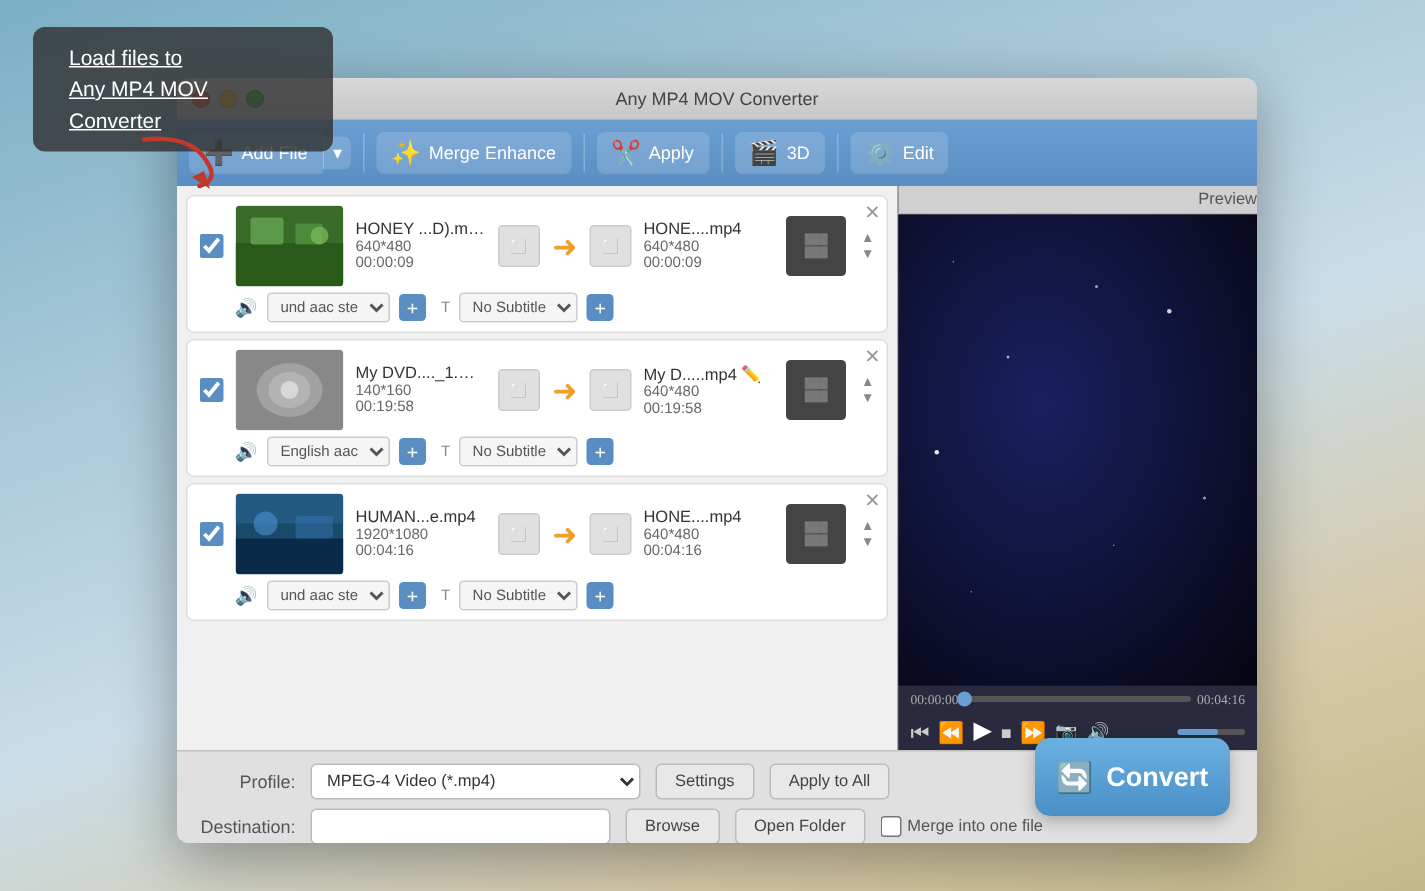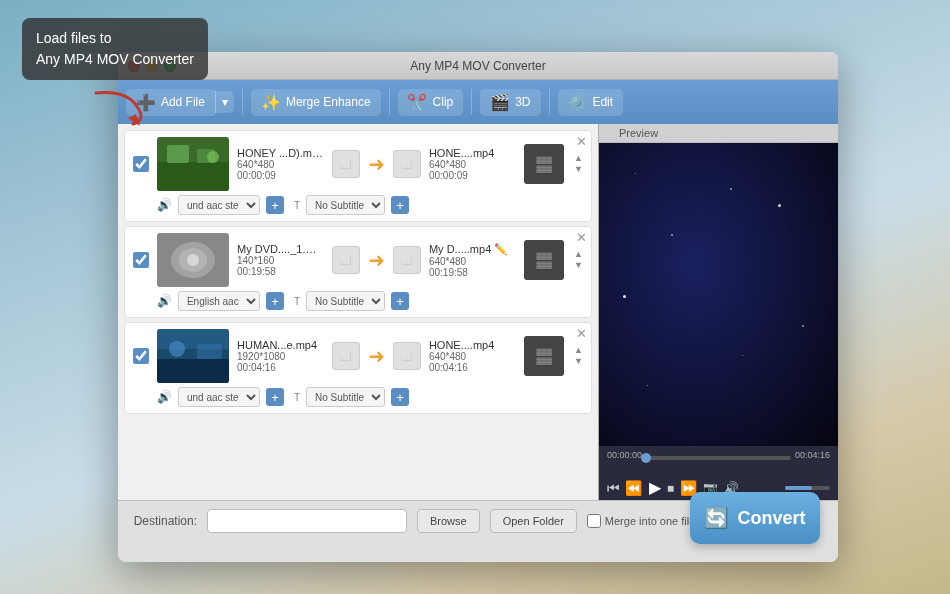--- a/index.html
+++ b/index.html
@@ -13,25 +13,26 @@
     }
 
     
     .tooltip-box {
       position: absolute;
       top: 18px;
       left: 22px;
       background: rgba(50,50,50,0.82);
       color: #fff;
       border-radius: 8px;
-      padding: 10px 14px;
+      padding: 10px 24px;
       font-size: 14px;
       line-height: 1.5;
       z-index: 10;
       max-width: 200px;
+      text-decoration: underline;
     }
     .arrow-img {
       position: absolute;
       top: 88px;
       left: 88px;
       z-index: 10;
       width: 60px;
       height: 40px;
     }
 
@@ -311,41 +312,43 @@
       width: 240px;
       background: #1a1a2e;
       display: flex;
       flex-direction: column;
       border-left: 1px solid #aaa;
     }
     .preview-label {
       background: #d0d0d0;
       color: #555;
       font-size: 11px;
-      padding: 3px 20px;
+      padding: 3px 0;
       border-bottom: 1px solid #bbb;
+      text-align: right;
     }
     .preview-video {
       flex: 1;
       background: #0d0d1a;
       display: flex;
       align-items: center;
       justify-content: center;
       overflow: hidden;
       position: relative;
     }
     .preview-controls {
       background: #2a2a3e;
       padding: 4px 8px;
     }
     .progress-bar-wrap {
       display: flex;
-      align-items: flex-end;
+      align-items: center;
       gap: 4px;
-      margin-bottom: 20px;
+      margin-bottom: 9px;
+      font-family: Liberation Serif, serif;
     }
     .time-label {
       font-size: 9px;
       color: #aaa;
       flex-shrink: 0;
     }
     .progress-track {
       flex: 1;
       height: 4px;
       background: #555;
@@ -548,21 +551,21 @@
       </button>
     </div>
     <div class="toolbar-sep"></div>
     <button class="toolbar-btn">
       <span class="icon">✨</span>
       <span>Merge Enhance</span>
     </button>
     <div class="toolbar-sep"></div>
     <button class="toolbar-btn">
       <span class="icon">✂️</span>
-      <span>Clip</span>
+      <span>Apply</span>
     </button>
     <div class="toolbar-sep"></div>
     <button class="toolbar-btn">
       <span class="icon">🎬</span>
       <span>3D</span>
     </button>
     <div class="toolbar-sep"></div>
     <button class="toolbar-btn">
       <span class="icon">⚙️</span>
       <span>Edit</span>
@@ -805,20 +808,31 @@
             <div class="volume-bar">
               <div class="volume-fill"></div>
             </div>
           </div>
         </div>
       </div>
     </div>
   </div>
 
   <div class="bottom-bar">
+    <div class="bottom-row1">
+      <span class="bottom-label">Profile:</span>
+      <select class="profile-select">
+        <option>MPEG-4 Video (*.mp4)</option>
+        <option>MOV Video (*.mov)</option>
+        <option>AVI Video (*.avi)</option>
+        <option>MKV Video (*.mkv)</option>
+      </select>
+      <button class="bottom-btn">Settings</button>
+      <button class="bottom-btn">Apply to All</button>
+    </div>
     <div class="bottom-row2">
       <span class="bottom-label">Destination:</span>
       <input type="text" class="dest-input" value="" style="">
       <button class="bottom-btn">Browse</button>
       <button class="bottom-btn">Open Folder</button>
       <div class="merge-wrap">
         <input type="checkbox" class="merge-checkbox" style="">
         <label>Merge into one file</label>
       </div>
     </div>

